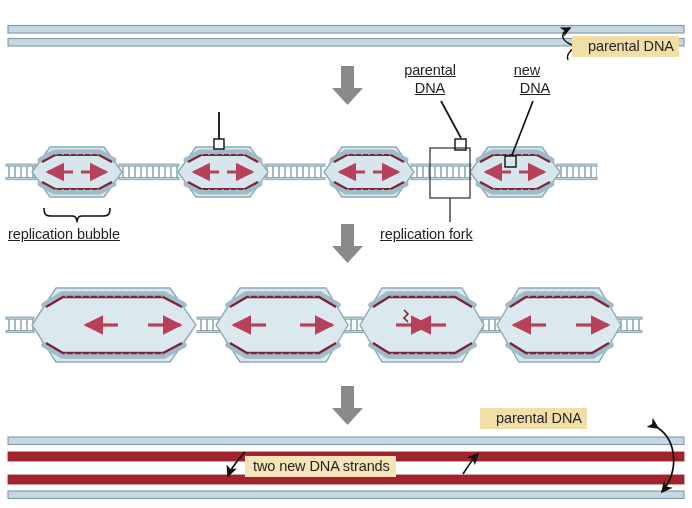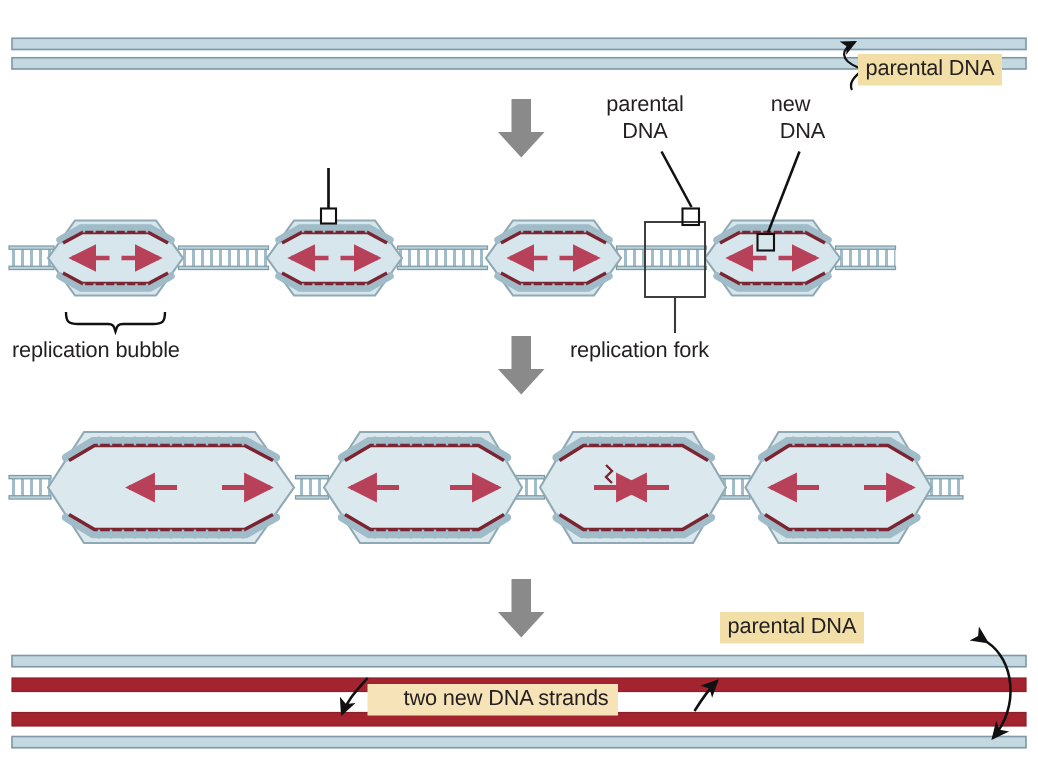--- a/index.html
+++ b/index.html
@@ -7,23 +7,23 @@
     width:692px;height:508px;position:relative;overflow:hidden;
     font-family:"Liberation Sans","DejaVu Sans",sans-serif;
     color:#231f20;
   }
   #stage{position:absolute;left:0;top:0;width:692px;height:508px;}
   #stage svg{position:absolute;left:0;top:0;}
   .lbl{
     position:absolute;font-size:14.5px;line-height:1.12;color:#231f20;
     white-space:pre;letter-spacing:-0.1px;
   }
-  .lbl.plain{background:transparent;}
-  .lbl.hl{background:#f2dfa8;padding:2px 5px 3px 5px;}
-  .lbl.hl2{background:#f7e3b8;padding:2px 6px 3px 24px;}
+  .lbl.plain{background:transparent;text-decoration:underline;}
+  .lbl.hl{background:#f2dfa8;padding:2px 5px 3px 16px;}
+  .lbl.hl2{background:#f7e3b8;padding:2px 6px 3px 8px;}
   .lbl.ctr{text-align:center;}
 </style>
 </head>
 <body>
 
 <div id="stage">
 
   <svg width="692" height="508" viewBox="0 0 692 508">
     <defs>
 

